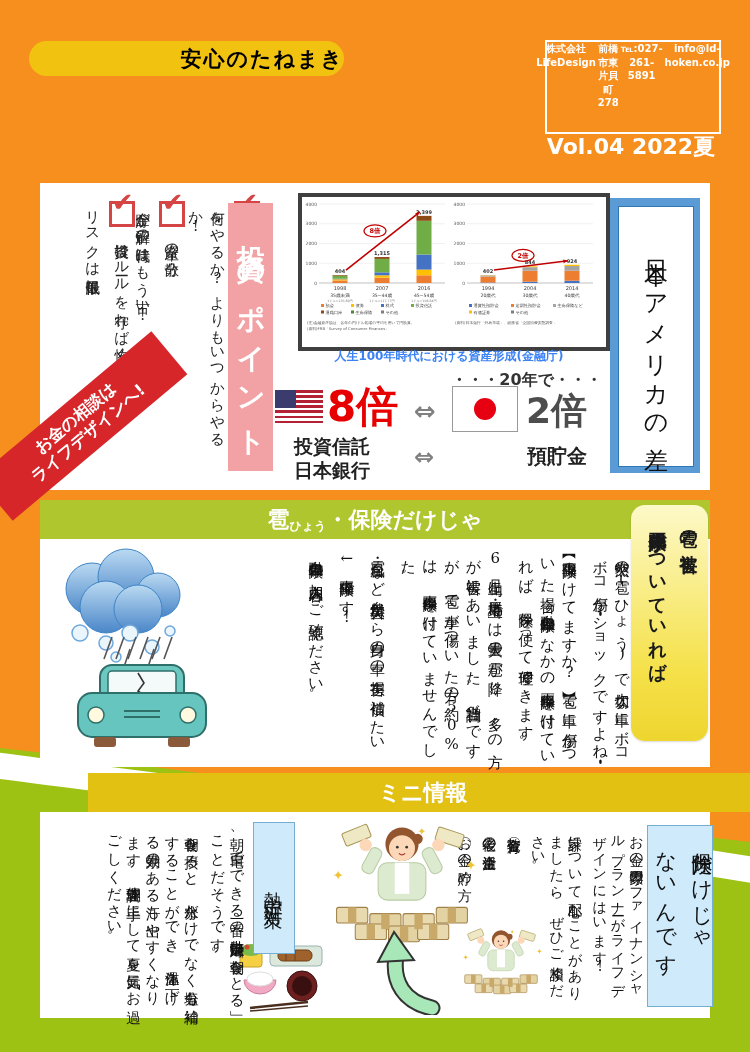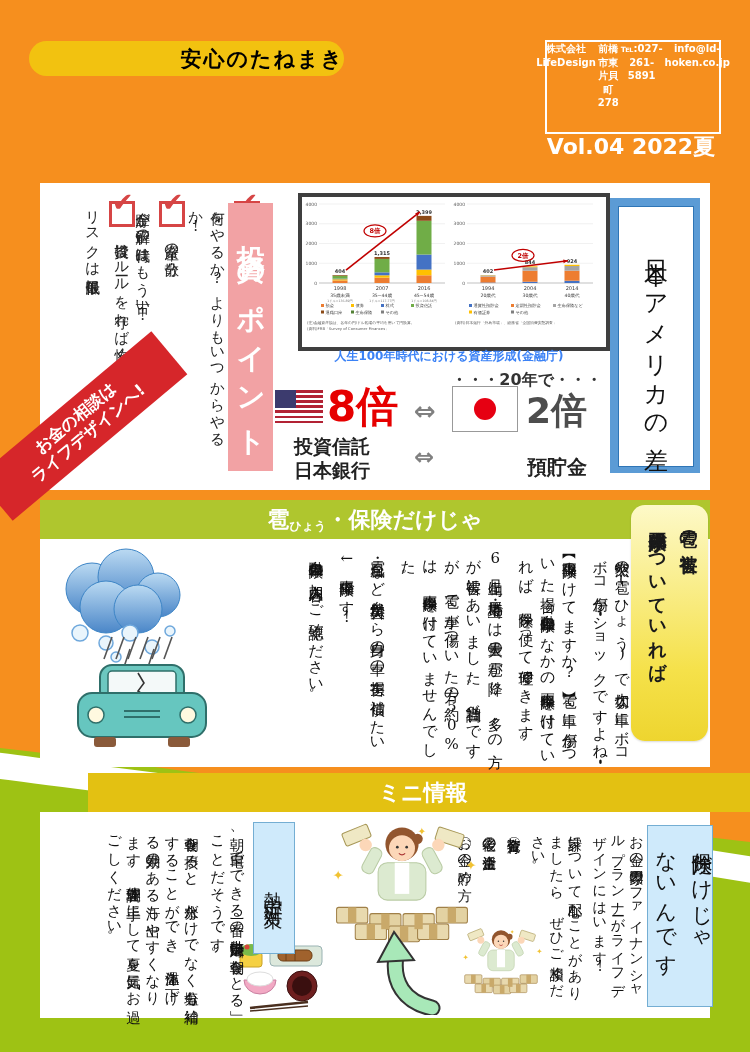--- a/index.html
+++ b/index.html
@@ -54,21 +54,21 @@
   .us-canton{position:absolute;left:0;top:0;width:21px;height:18px;background:#3C3B6E;}
   .big-mult-us{left:287px;top:196px;font-size:42px;font-weight:bold;color:#E60000;}
   .swap1{left:374px;top:213px;font-size:26px;color:#808080;font-weight:bold;}
   .jp-flag{left:412px;top:203px;width:64px;height:44px;background:#fff;border:1px solid #999;
     display:flex;align-items:center;justify-content:center;}
   .jp-sun{width:22px;height:22px;border-radius:50%;background:#E60012;}
   .big-mult-jp{left:486px;top:204px;font-size:36px;font-weight:bold;color:#4D4D4D;}
   .us-products{left:232px;top:252px;width:120px;text-align:center;font-size:19px;
     font-weight:bold;color:#222;line-height:1.25;}
   .swap2{left:374px;top:260px;font-size:24px;color:#808080;font-weight:bold;}
-  .jp-product{left:452px;top:260px;width:130px;text-align:center;font-size:20px;font-weight:bold;color:#222;margin-top:11px;}
+  .jp-product{left:452px;top:260px;width:130px;text-align:center;font-size:20px;font-weight:bold;color:#222;}
   .blue-banner{left:570px;top:15px;width:90px;height:275px;background:#5B9BD5;padding:8px;box-sizing:border-box;}
   .blue-inner{width:100%;height:100%;background:#fff;border:1px solid #2E75B6;
     display:flex;align-items:center;justify-content:center;font-size:24px;color:#111;letter-spacing:3px;}
   .ribbon{left:-32px;top:398px;width:228px;height:56px;background:#D6262A;z-index:3;
     transform:rotate(-40deg);display:flex;flex-direction:column;align-items:center;
     justify-content:center;color:#fff;font-weight:bold;font-size:16.5px;line-height:1.2;}
 
   
   .yellow-banner{left:631px;top:505px;width:77px;height:236px;border-radius:14px;
     background:linear-gradient(180deg,#FDF9C8 0%,#F5E14A 70%,#EED52F 100%);

